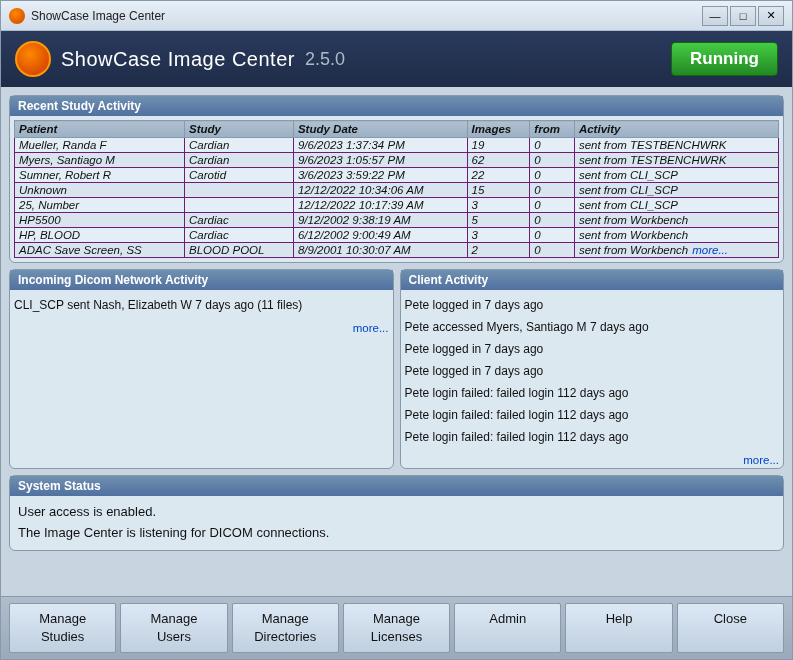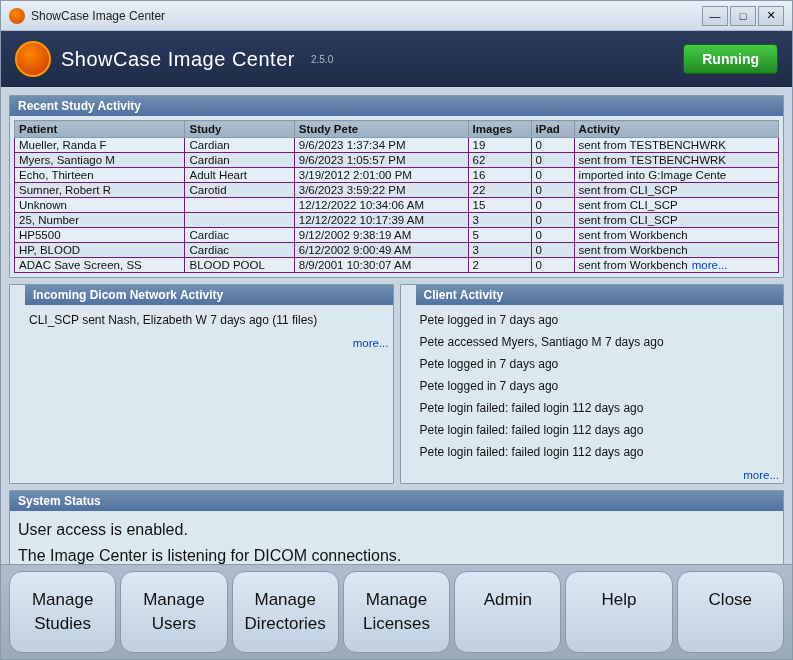--- a/index.html
+++ b/index.html
@@ -78,61 +78,62 @@
       flex-shrink: 0;
     }
     .app-title-text {
       color: white;
       font-size: 20px;
       font-weight: 300;
       letter-spacing: 0.5px;
     }
     .app-version {
       color: #aabbcc;
-      font-size: 10px;
-      margin-left: 6px;
+      font-size: 18px;
+      margin-left: 0;
     }
     .running-badge {
       background: linear-gradient(to bottom, #44cc44, #228822);
       color: white;
       padding: 6px 18px;
       border-radius: 4px;
-      font-size: 14px;
+      font-size: 17px;
       font-weight: bold;
       border: 1px solid #116611;
     }
     .main-content {
       flex: 1;
       background: #c8d4e0;
       padding: 8px;
       display: flex;
       flex-direction: column;
       gap: 6px;
       overflow: hidden;
     }
     .section {
       background: #dce8f0;
       border: 1px solid #8899aa;
-      border-radius: 1px;
+      border-radius: 6px;
     }
     .section-title {
       background: linear-gradient(to bottom, #7090b0, #5070a0);
       color: white;
       padding: 3px 8px;
       font-size: 12px;
       font-weight: bold;
     }
     .section-body {
       padding: 4px;
     }
     
     .study-table {
       width: 100%;
       border-collapse: collapse;
       font-size: 11.5px;
+      font-style: italic;
     }
     .study-table th {
       background: linear-gradient(to bottom, #b0c0d0, #9ab0c4);
       border: 1px solid #8899aa;
       padding: 2px 4px;
       text-align: left;
       font-weight: bold;
       color: #111;
     }
     .study-table td {
@@ -142,57 +143,56 @@
     }
     .study-table tr:nth-child(even) td { background: #d8e4ee; }
     .study-table tr:nth-child(odd) td { background: #e4eef6; }
     
     .two-col {
       display: flex;
       gap: 6px;
     }
     .two-col .section {
       flex: 1;
-      padding-left: 15px;
     }
     .activity-text {
       font-size: 12px;
       color: #111;
       padding: 2px 0;
       line-height: 1.5;
     }
     .more-link {
       text-align: right;
       color: #0044cc;
       font-size: 11.5px;
       padding: 2px 4px;
       cursor: pointer;
     }
     .system-status-body {
       padding: 6px 8px;
-      font-size: 16px;
+      font-size: 13px;
       color: #111;
       line-height: 1.6;
     }
     
     .footer {
       background: linear-gradient(to bottom, #b0bccc, #9aaabb);
       border-top: 1px solid #8899aa;
       padding: 6px 8px;
       display: flex;
       gap: 4px;
       flex-shrink: 0;
     }
     .footer-btn {
       flex: 1;
       background: linear-gradient(to bottom, #dce8f4, #c0d0e0);
       border: 1px solid #8899aa;
-      border-radius: 13px;
-      padding: 16px 4px;
-      font-size: 17px;
+      border-radius: 2px;
+      padding: 6px 4px;
+      font-size: 13px;
       text-align: center;
       cursor: pointer;
       color: #111;
       line-height: 1.4;
     }
     .footer-btn-close {
       background: linear-gradient(to bottom, #dce8f4, #c0d0e0);
       min-width: 70px;
     }
   </style>
@@ -223,50 +223,42 @@
   <div class="main-content">
 
     <div class="section">
       <div class="section-title">Recent Study Activity</div>
       <div class="section-body">
         <table class="study-table">
           <thead>
             <tr>
               <th>Patient</th>
               <th>Study</th>
-              <th>Study Pete</th>
+              <th>Study Date</th>
               <th>Images</th>
-              <th>iPad</th>
+              <th>from</th>
               <th>Activity</th>
             </tr>
           </thead>
           <tbody id="study-table-body">
           <tr>
                 <td>Mueller, Randa F</td>
                 <td>Cardian</td>
                 <td>9/6/2023 1:37:34 PM</td>
                 <td>19</td>
                 <td>0</td>
                 <td style="max-width: 160px; white-space: nowrap; overflow: hidden; text-overflow: ellipsis;">sent from TESTBENCHWRK</td>
               </tr>
               <tr>
                 <td>Myers, Santiago M</td>
                 <td>Cardian</td>
                 <td>9/6/2023 1:05:57 PM</td>
                 <td>62</td>
                 <td>0</td>
                 <td style="max-width: 160px; white-space: nowrap; overflow: hidden; text-overflow: ellipsis;">sent from TESTBENCHWRK</td>
-              </tr>
-              <tr>
-                <td>Echo, Thirteen</td>
-                <td>Adult Heart</td>
-                <td>3/19/2012 2:01:00 PM</td>
-                <td>16</td>
-                <td>0</td>
-                <td style="max-width: 160px; white-space: nowrap; overflow: hidden; text-overflow: ellipsis;">imported into G:Image Cente</td>
               </tr>
               <tr>
                 <td>Sumner, Robert R</td>
                 <td>Carotid</td>
                 <td>3/6/2023 3:59:22 PM</td>
                 <td>22</td>
                 <td>0</td>
                 <td style="max-width: 160px; white-space: nowrap; overflow: hidden; text-overflow: ellipsis;">sent from CLI_SCP</td>
               </tr>
               <tr>

